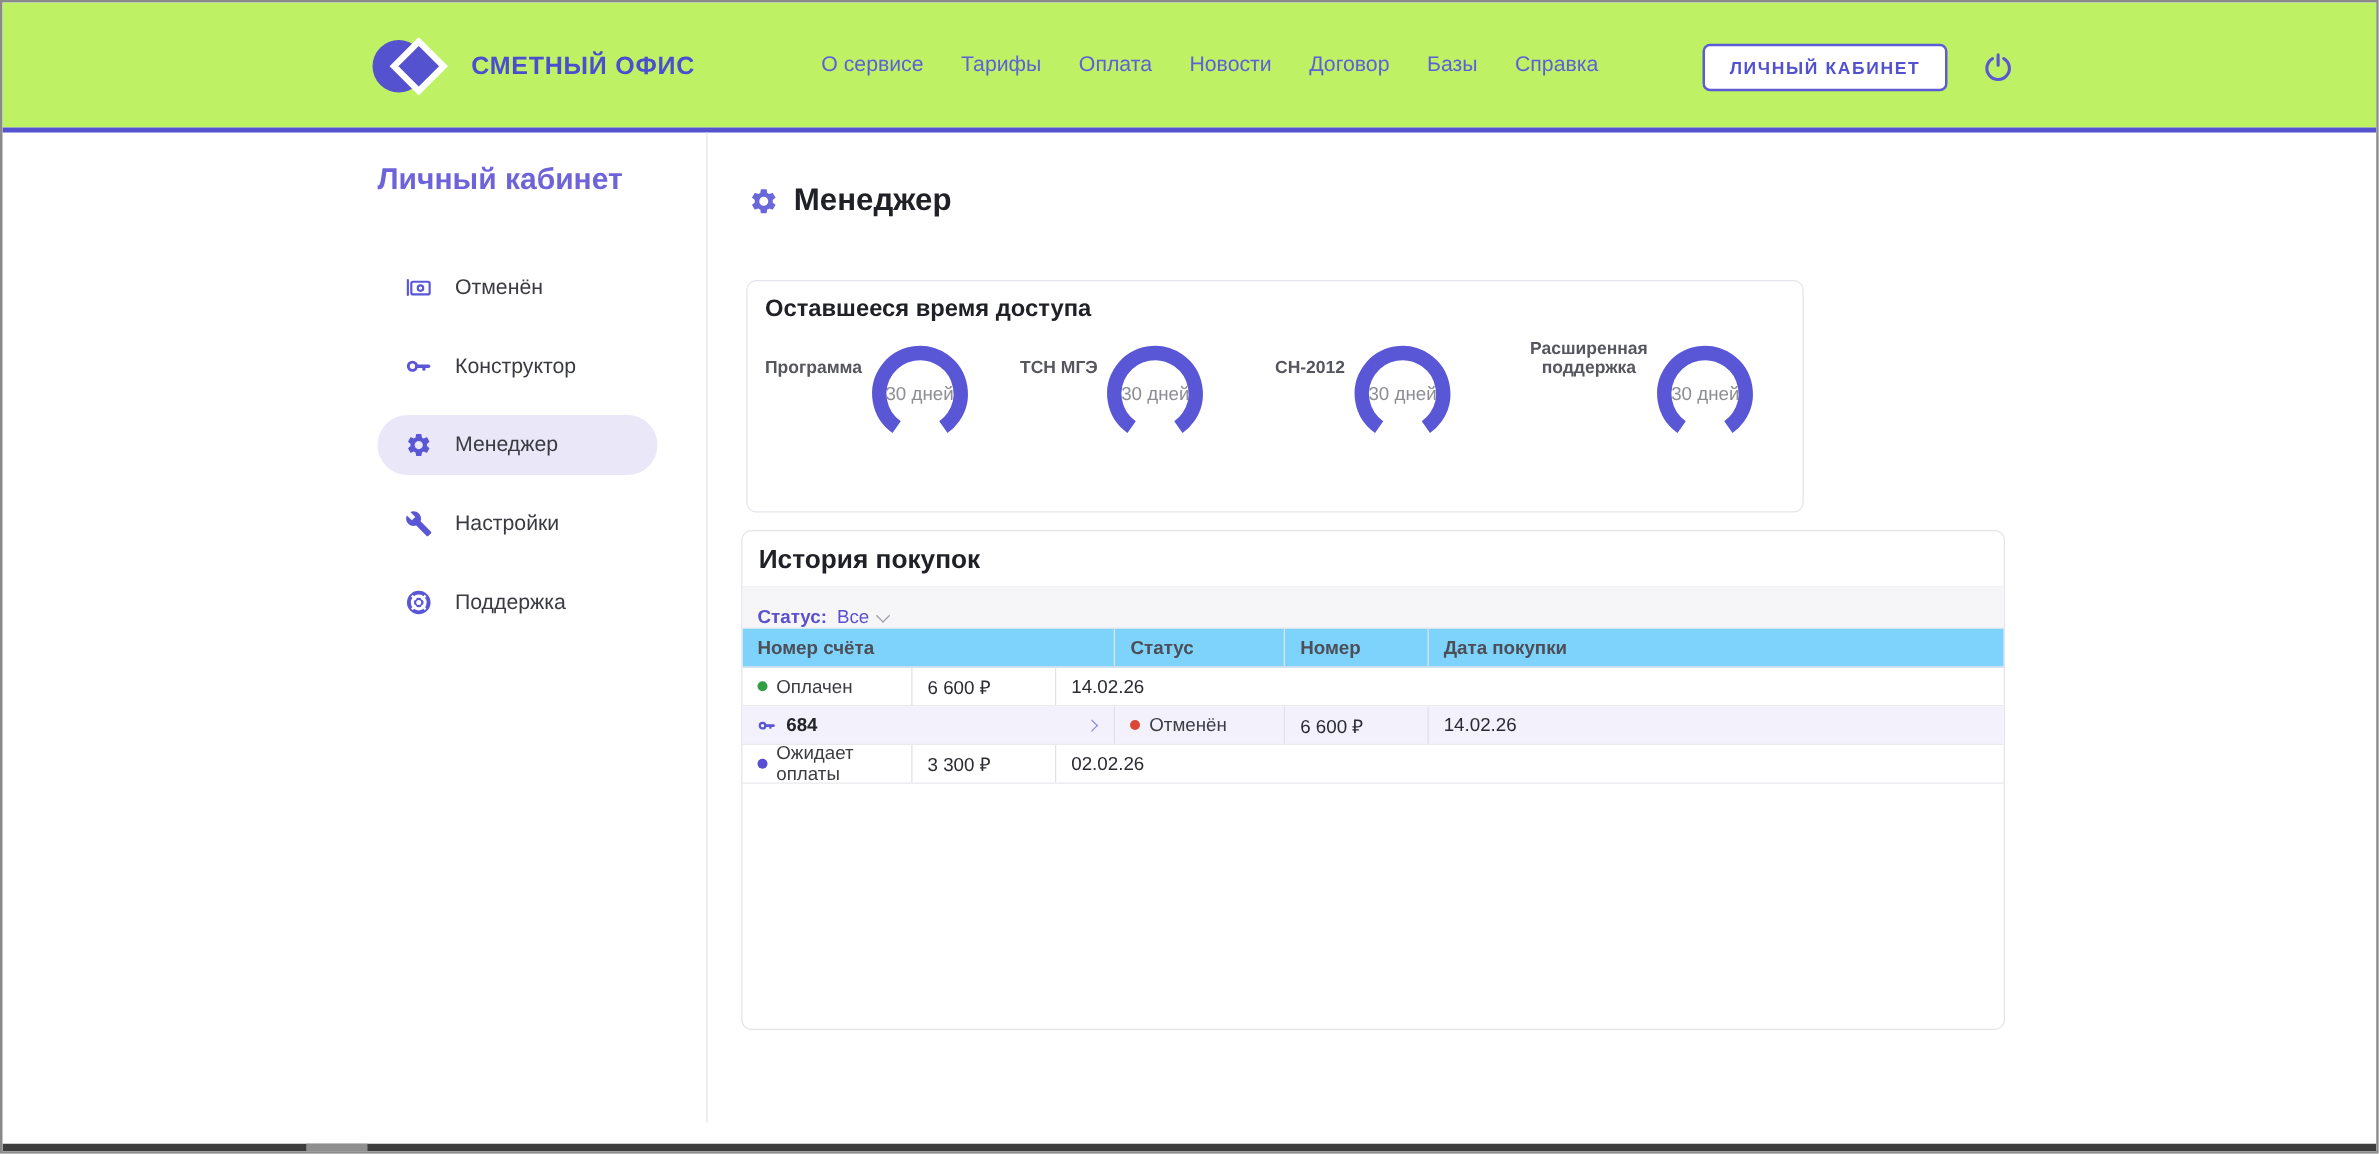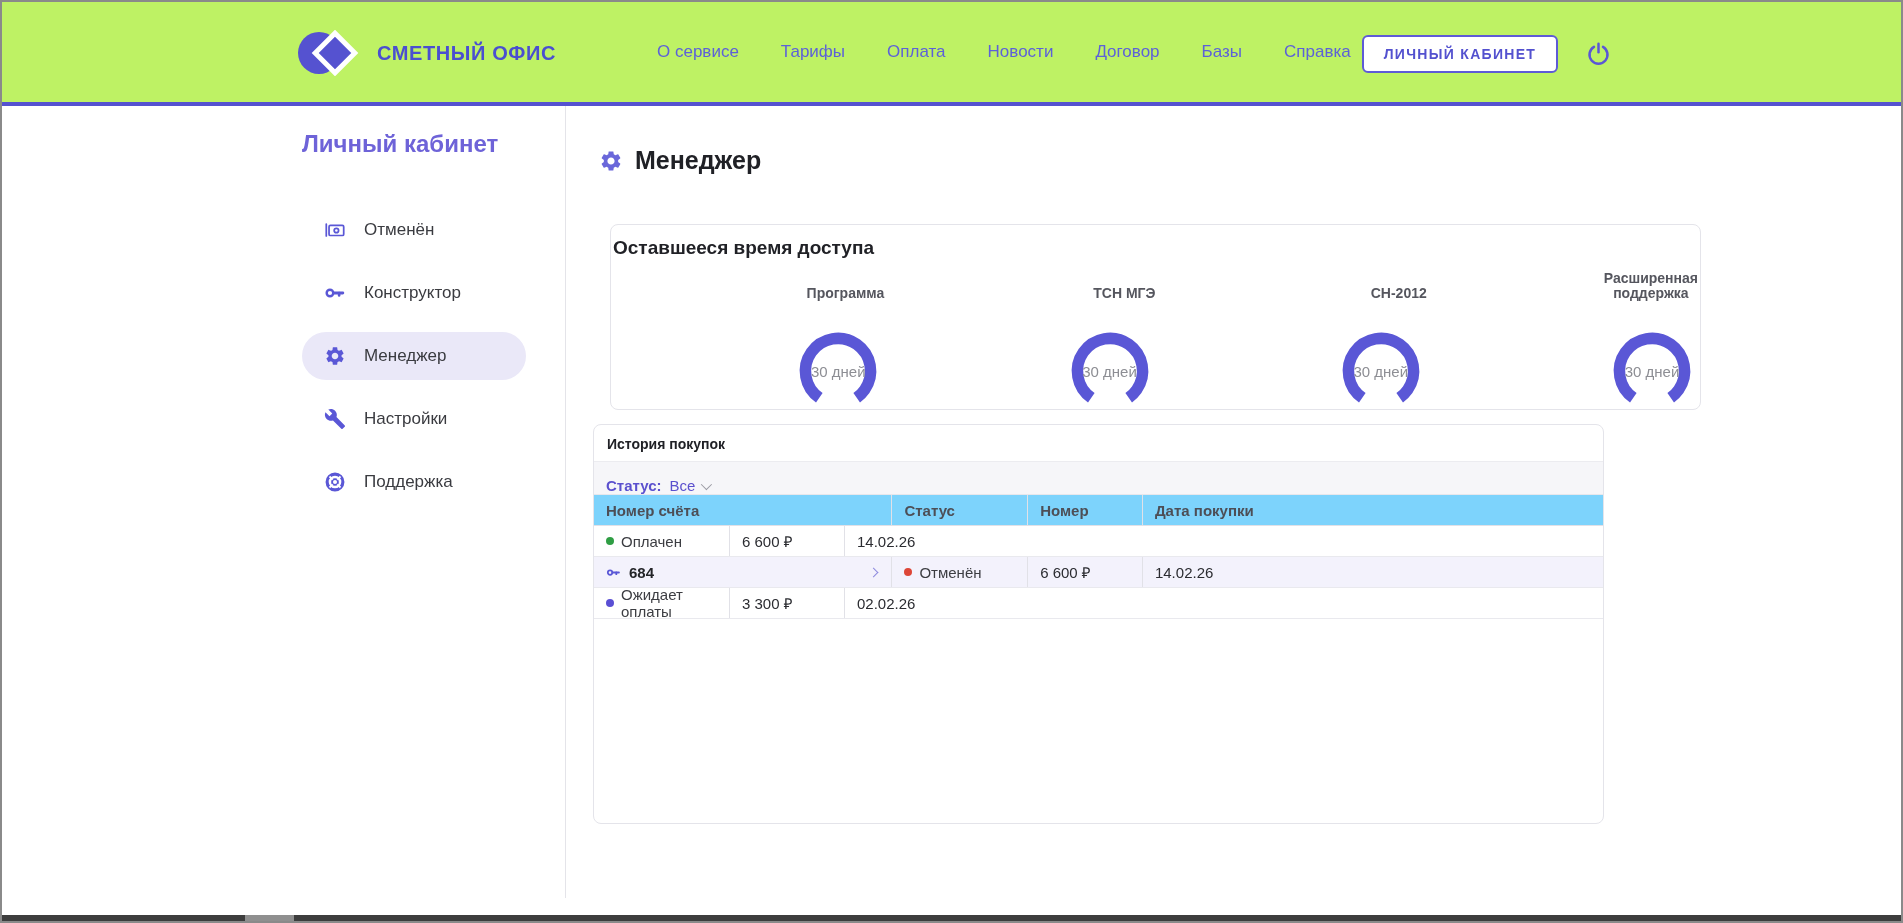--- a/index.html
+++ b/index.html
@@ -8,21 +8,21 @@
   .app {
     position:relative; width:1903px; height:923px; background:#fff;
     border:2px solid #8a8a8a; overflow:hidden;
   }
   
   .header { position:absolute; left:0; top:0; width:100%; height:100px; background:#bef264; }
   .header-line { position:absolute; left:0; top:100px; width:100%; height:4px; background:#5552d0; }
   .logo { position:absolute; left:295px; top:28px; display:flex; align-items:center; gap:18px; }
   .logo-mark { width:62px; height:46px; }
   .logo-text { font-size:20px; font-weight:bold; letter-spacing:.6px; color:#4a4fd0; }
-  .nav { position:absolute; left:655px; top:0; height:100px; display:flex; align-items:center; gap:42px; }
+  .nav { position:absolute; left:655px; top:0; height:100px; display:flex; align-items:center; gap:30px; }
   .nav a { font-size:17px; color:#5c61d8; text-decoration:none; cursor:pointer; }
   .account-btn {
     position:absolute; left:1360px; top:33px; width:196px; height:38px;
     background:#fff; border:2px solid #5e5bd6; border-radius:6px;
     font-size:14px; font-weight:bold; letter-spacing:1.3px; color:#5351cf;
     display:flex; align-items:center; justify-content:center; cursor:pointer;
     font-family:"Liberation Sans", sans-serif;
   }
   .power { position:absolute; left:1583px; top:39px; width:27px; height:27px; cursor:pointer; }
   
@@ -35,33 +35,33 @@
   .side-item.active { background:#eae8f8; }
   .side-item .s-icon { width:22px; height:22px; flex:0 0 22px; display:flex; align-items:center; }
   .side-item .s-label { font-size:17px; color:#3a3b40; }
   .v-divider { position:absolute; left:563px; top:104px; width:1px; height:792px; background:#e4e4e9; }
   
   .main { position:absolute; left:591px; top:104px; width:1011px; }
   .page-title-row { display:flex; align-items:center; gap:12px; margin:40px 0 0 6px; }
   .page-title-row .pt-icon { width:24px; height:24px; }
   .page-title { font-size:25px; font-weight:bold; color:#202126; }
   .card { border:1px solid #e4e4ea; border-radius:8px; background:#fff; }
-  .card-access { position:absolute; top:118px; left:17px; width:1091px; height:186px; padding:12px 2px; }
+  .card-access { position:absolute; top:118px; left:4px; width:846px; height:186px; padding:12px 14px; }
   .card-title { font-size:19px; font-weight:bold; color:#202126; }
   .gauges { display:flex; margin-top:4px; }
-  .gauge { flex:1 1 0; display:flex; flex-direction:column; align-items:flex-end;gap:18px; }
+  .gauge { flex:1 1 0; display:flex; flex-direction:row; align-items:flex-start; }
   .g-label { height:38px; display:flex; align-items:flex-end; justify-content:center; text-align:center;
              font-size:14px; font-weight:bold; color:#55565e; line-height:15px; white-space:pre-line; }
   .g-wrap { position:relative; width:92px; height:92px; margin-top:6px; }
   .g-value { position:absolute; left:0; top:0; width:100%; height:100%;
              display:flex; align-items:center; justify-content:center;
              font-size:15px; color:#8d8e94; }
   
   .card-purchases { position:absolute; top:318px; left:0; width:1011px; height:400px; overflow:hidden; }
-  .p-title { padding:11px 13px 9px; font-size:14px; font-weight:bold; color:#202126; border-bottom:1px solid #ececf0; }
+  .p-title { padding:11px 13px 9px; font-size:21px; font-weight:bold; color:#202126; border-bottom:1px solid #ececf0; }
   .filter-row { height:33px; background:#f6f6f9; border-bottom:1px solid #e7e7ec;
                 display:flex; align-items:flex-end; padding-left:12px; gap:8px; }
   .filter-label { font-size:15px; font-weight:bold; color:#5b50ce; }
   .filter-value { font-size:15px; color:#5b50ce; cursor:pointer; display:flex; align-items:center; gap:6px; }
   .chev-down { width:8px; height:8px; border-right:1.6px solid #9b9ba3; border-bottom:1.6px solid #9b9ba3;
                transform:rotate(45deg) translateY(-2px); display:inline-block; }
   .t-head { height:31px; background:#7dd3fc; display:flex; border-bottom:1px solid #e1e1e7; }
   .t-head .cell { font-size:15px; font-weight:bold; color:#4d4e56; display:flex; align-items:center; padding-left:12px; }
   .cell { border-right:1px solid #e1e1e7; }
   .cell.c4 { border-right:none; }

